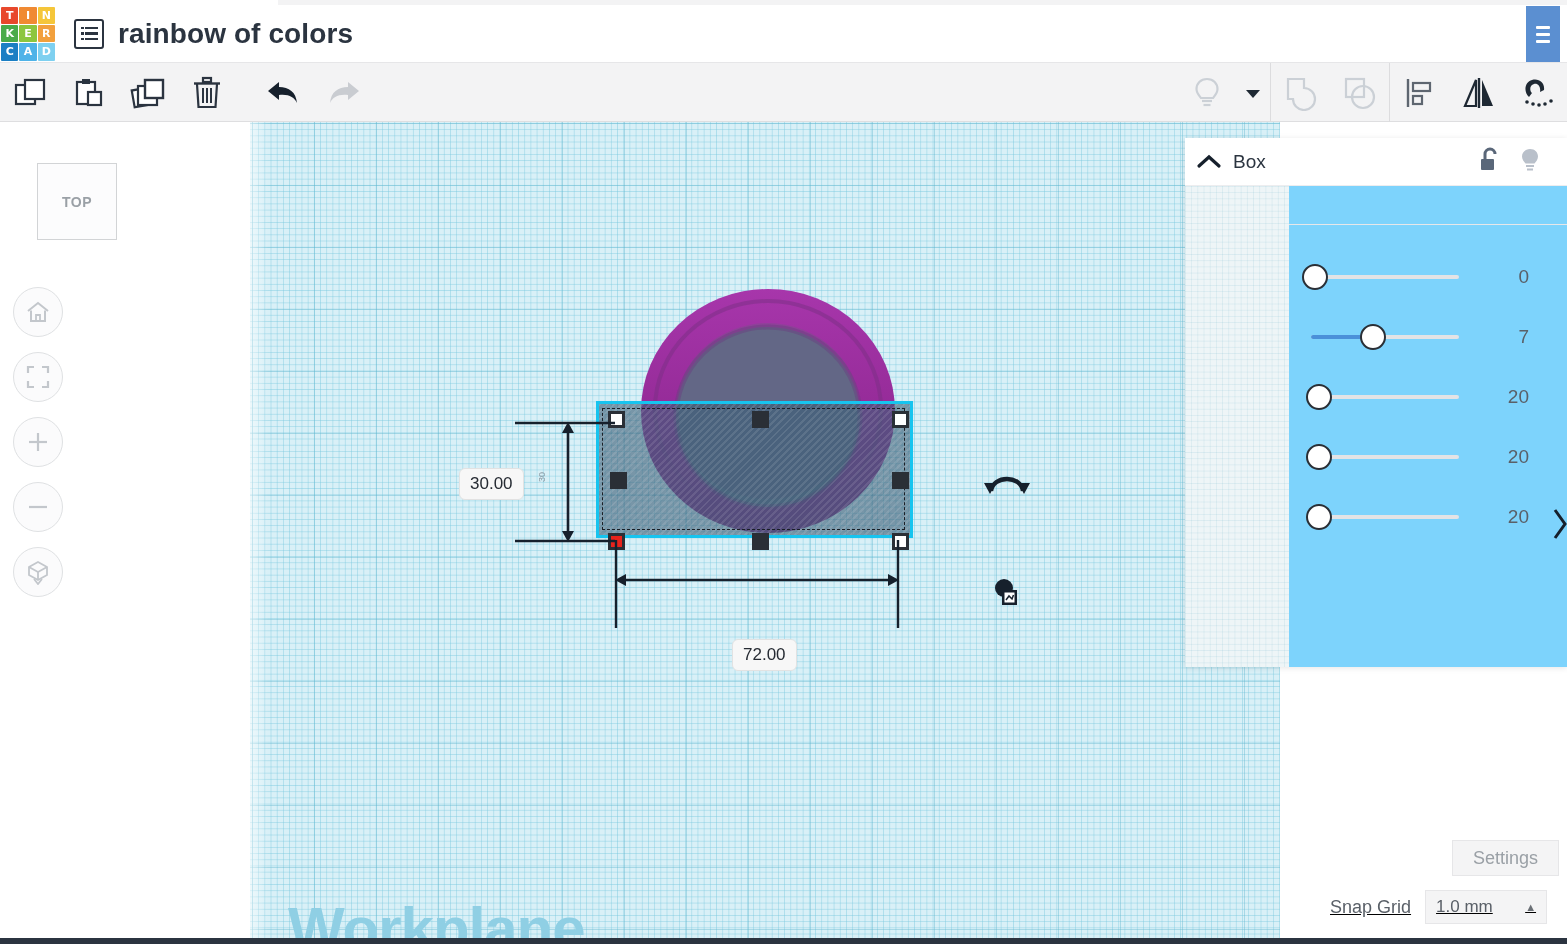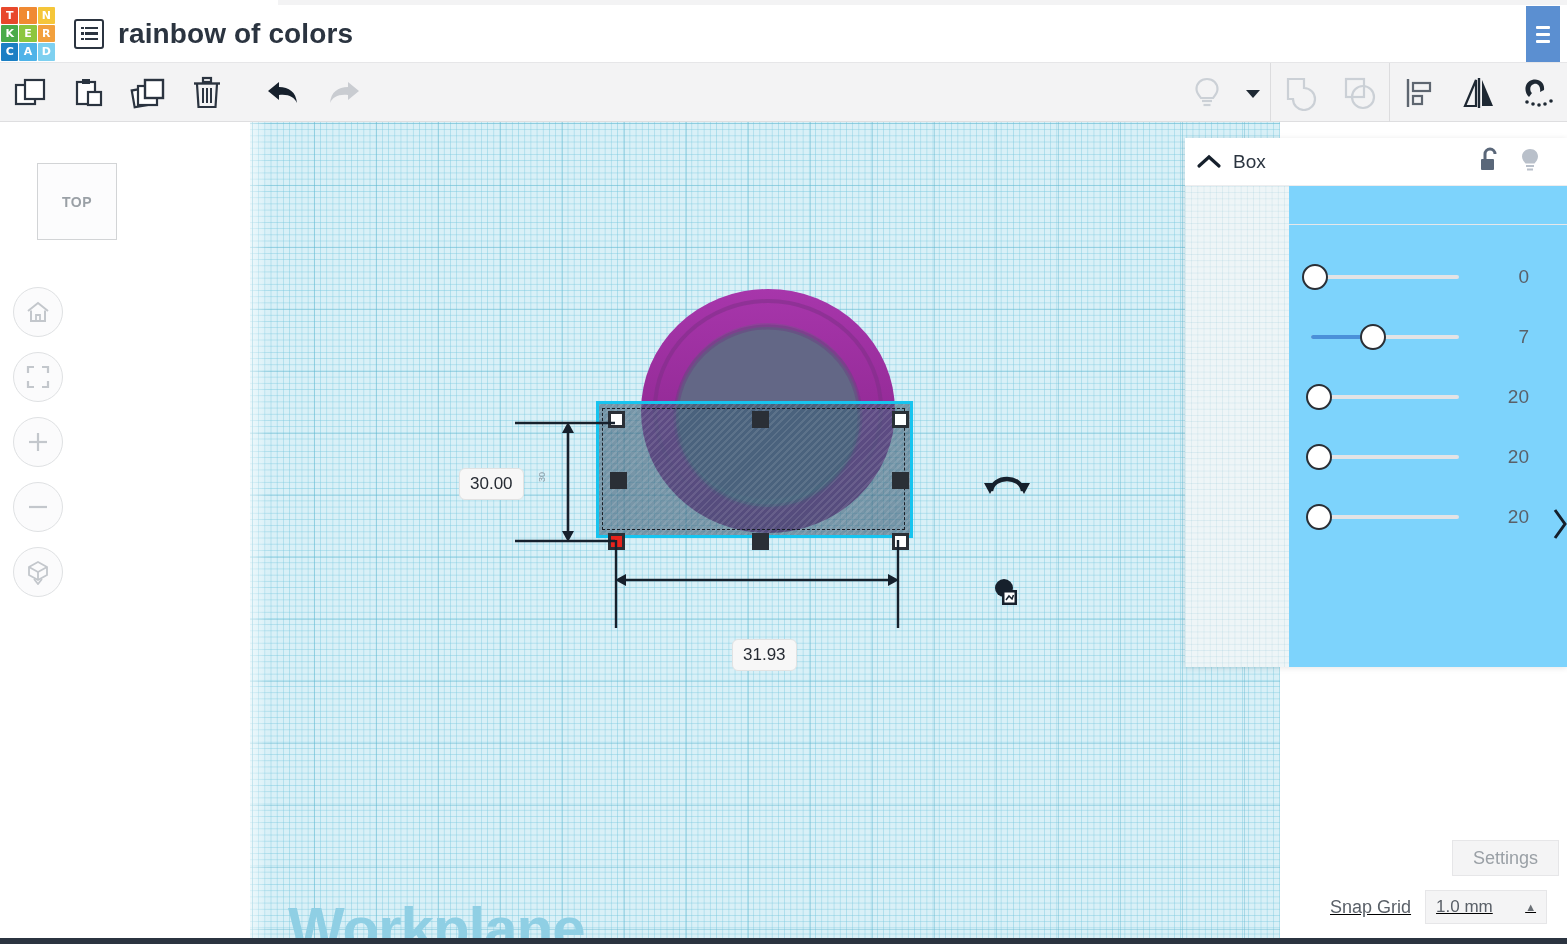--- a/index.html
+++ b/index.html
@@ -459,21 +459,21 @@
     </svg>
     <div class="dim-label" style="left:209px; top:346px;">30.00</div>
 
     <svg style="position:absolute; left:360px; top:418px;" width="300" height="96" viewBox="0 0 300 96">
       <line x1="6" y1="0" x2="6" y2="88" stroke="#16202c" stroke-width="2.4"></line>
       <line x1="288" y1="0" x2="288" y2="88" stroke="#16202c" stroke-width="2.4"></line>
       <line x1="10" y1="40" x2="284" y2="40" stroke="#16202c" stroke-width="2.6"></line>
       <path d="M16 34 L16 46 L5 40 Z" fill="#16202c"></path>
       <path d="M278 34 L278 46 L289 40 Z" fill="#16202c"></path>
     </svg>
-    <div class="dim-label" style="left:482px; top:517px;">31.93</div>
+    <div class="dim-label" style="left:482px; top:517px;">72.00</div>
   </div>
 
   <div class="panel">
     <div class="panel-leftstrip"></div>
 
     <div class="panel-head">
       <div class="chev">
         <svg width="26" height="18" viewBox="0 0 26 18">
           <path d="M3 13 L13 4 L23 13" fill="none" stroke="#16202c" stroke-width="3.2" stroke-linecap="round"></path>
         </svg>

